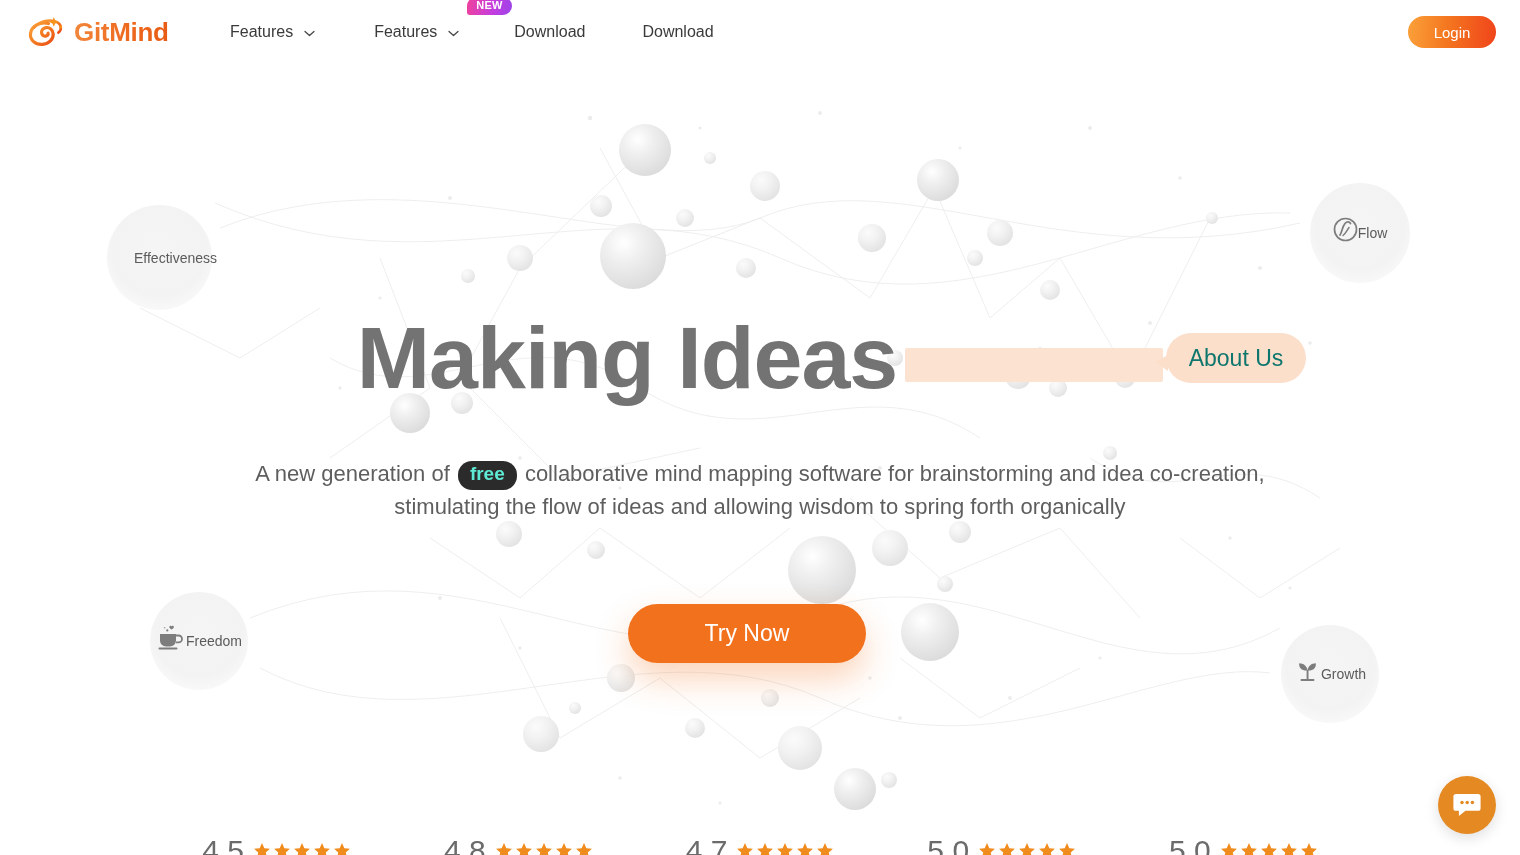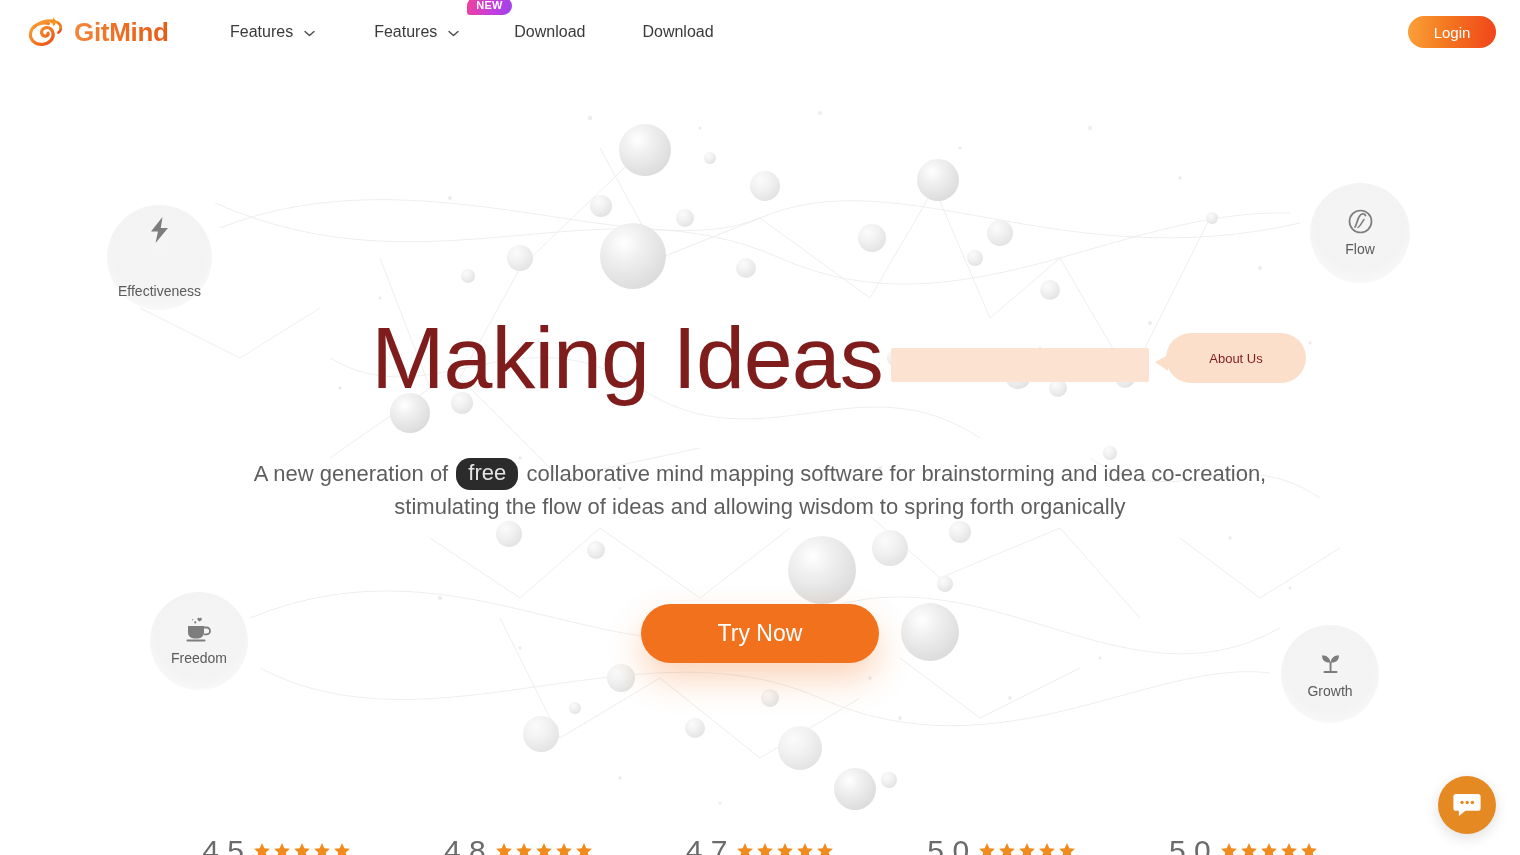--- a/index.html
+++ b/index.html
@@ -81,21 +81,21 @@
     display:flex; align-items:center; justify-content:center;
     cursor:pointer; border:none;
     font-family:"Liberation Sans", sans-serif;
   }
 
   
   .feature-circle {
     position:absolute;
     border-radius:50%;
     background:radial-gradient(circle at 50% 42%, #f5f5f5 0%, #f3f3f3 58%, rgba(246,246,246,0.35) 88%, rgba(255,255,255,0) 100%);
-    display:flex; flex-direction:column;
+    display:flex; flex-direction:row;
     align-items:center; justify-content:center;
     z-index:20;
     cursor:pointer;
   }
   .feature-circle .fc-icon {
     display:block; margin-bottom:7px;
   }
   .feature-circle .fc-label {
     font-size:14px; color:#5b5b5b;
     white-space:nowrap;
@@ -113,42 +113,42 @@
     pointer-events:none;
   }
   #hero > * { pointer-events:auto; }
 
   #headline-row {
     position:absolute; left:0; top:312px;
     width:1520px;
     display:flex; align-items:center; justify-content:center;
   }
   #headline {
-    font-size:88px; font-weight:normal;
-    color:#7f1d1d; letter-spacing:-1px;
+    font-size:88px; font-weight:bold;
+    color:#737373; letter-spacing:-1px;
     line-height:1.05;
     white-space:nowrap;
   }
   #headline-bar {
     width:258px; height:34px;
     background:#FBE2D1;
     margin-left:8px; margin-top:14px;
     border-radius:2px;
   }
 
   #about-bubble {
     position:absolute; left:1166px; top:333px;
     width:140px; height:50px;
     background:#FBDFCB;
     border-radius:25px;
     display:flex; align-items:center; justify-content:center;
     cursor:pointer;
   }
   #about-bubble .ab-label {
-    font-size:13px; color:#7f1d1d;
+    font-size:23px; color:#0f766e;
     font-weight:500;
   }
   #about-bubble::after {
     content:"";
     position:absolute; left:-11px; top:22px;
     width:0; height:0;
     border-top:7px solid transparent;
     border-bottom:9px solid transparent;
     border-right:13px solid #FBDFCB;
   }
@@ -156,31 +156,31 @@
   #subhead {
     position:absolute; left:50%; top:458px;
     transform:translateX(-50%);
     width:1060px;
     text-align:center;
     font-size:22px; color:#5e5e5e;
     line-height:1.48;
   }
   #free-pill {
     display:inline-block;
-    background:#2b2b2b; color:#e5e5e5;
-    font-size:22px; font-weight:normal;
+    background:#2b2b2b; color:#5eead4;
+    font-size:19px; font-weight:bold;
     padding:3px 12px 5px 12px;
     border-radius:14px;
     vertical-align:1px;
     margin:0 2px;
     line-height:1.1;
   }
 
   #try-now-btn {
-    position:absolute; left:641px; top:604px;
+    position:absolute; left:628px; top:604px;
     width:238px; height:59px;
     border-radius:30px;
     background:#F2711C;
     color:#ffffff;
     font-size:23px;
     display:flex; align-items:center; justify-content:center;
     cursor:pointer; border:none;
     box-shadow:0 16px 34px rgba(242,113,28,0.30);
     font-family:"Liberation Sans", sans-serif;
   }

